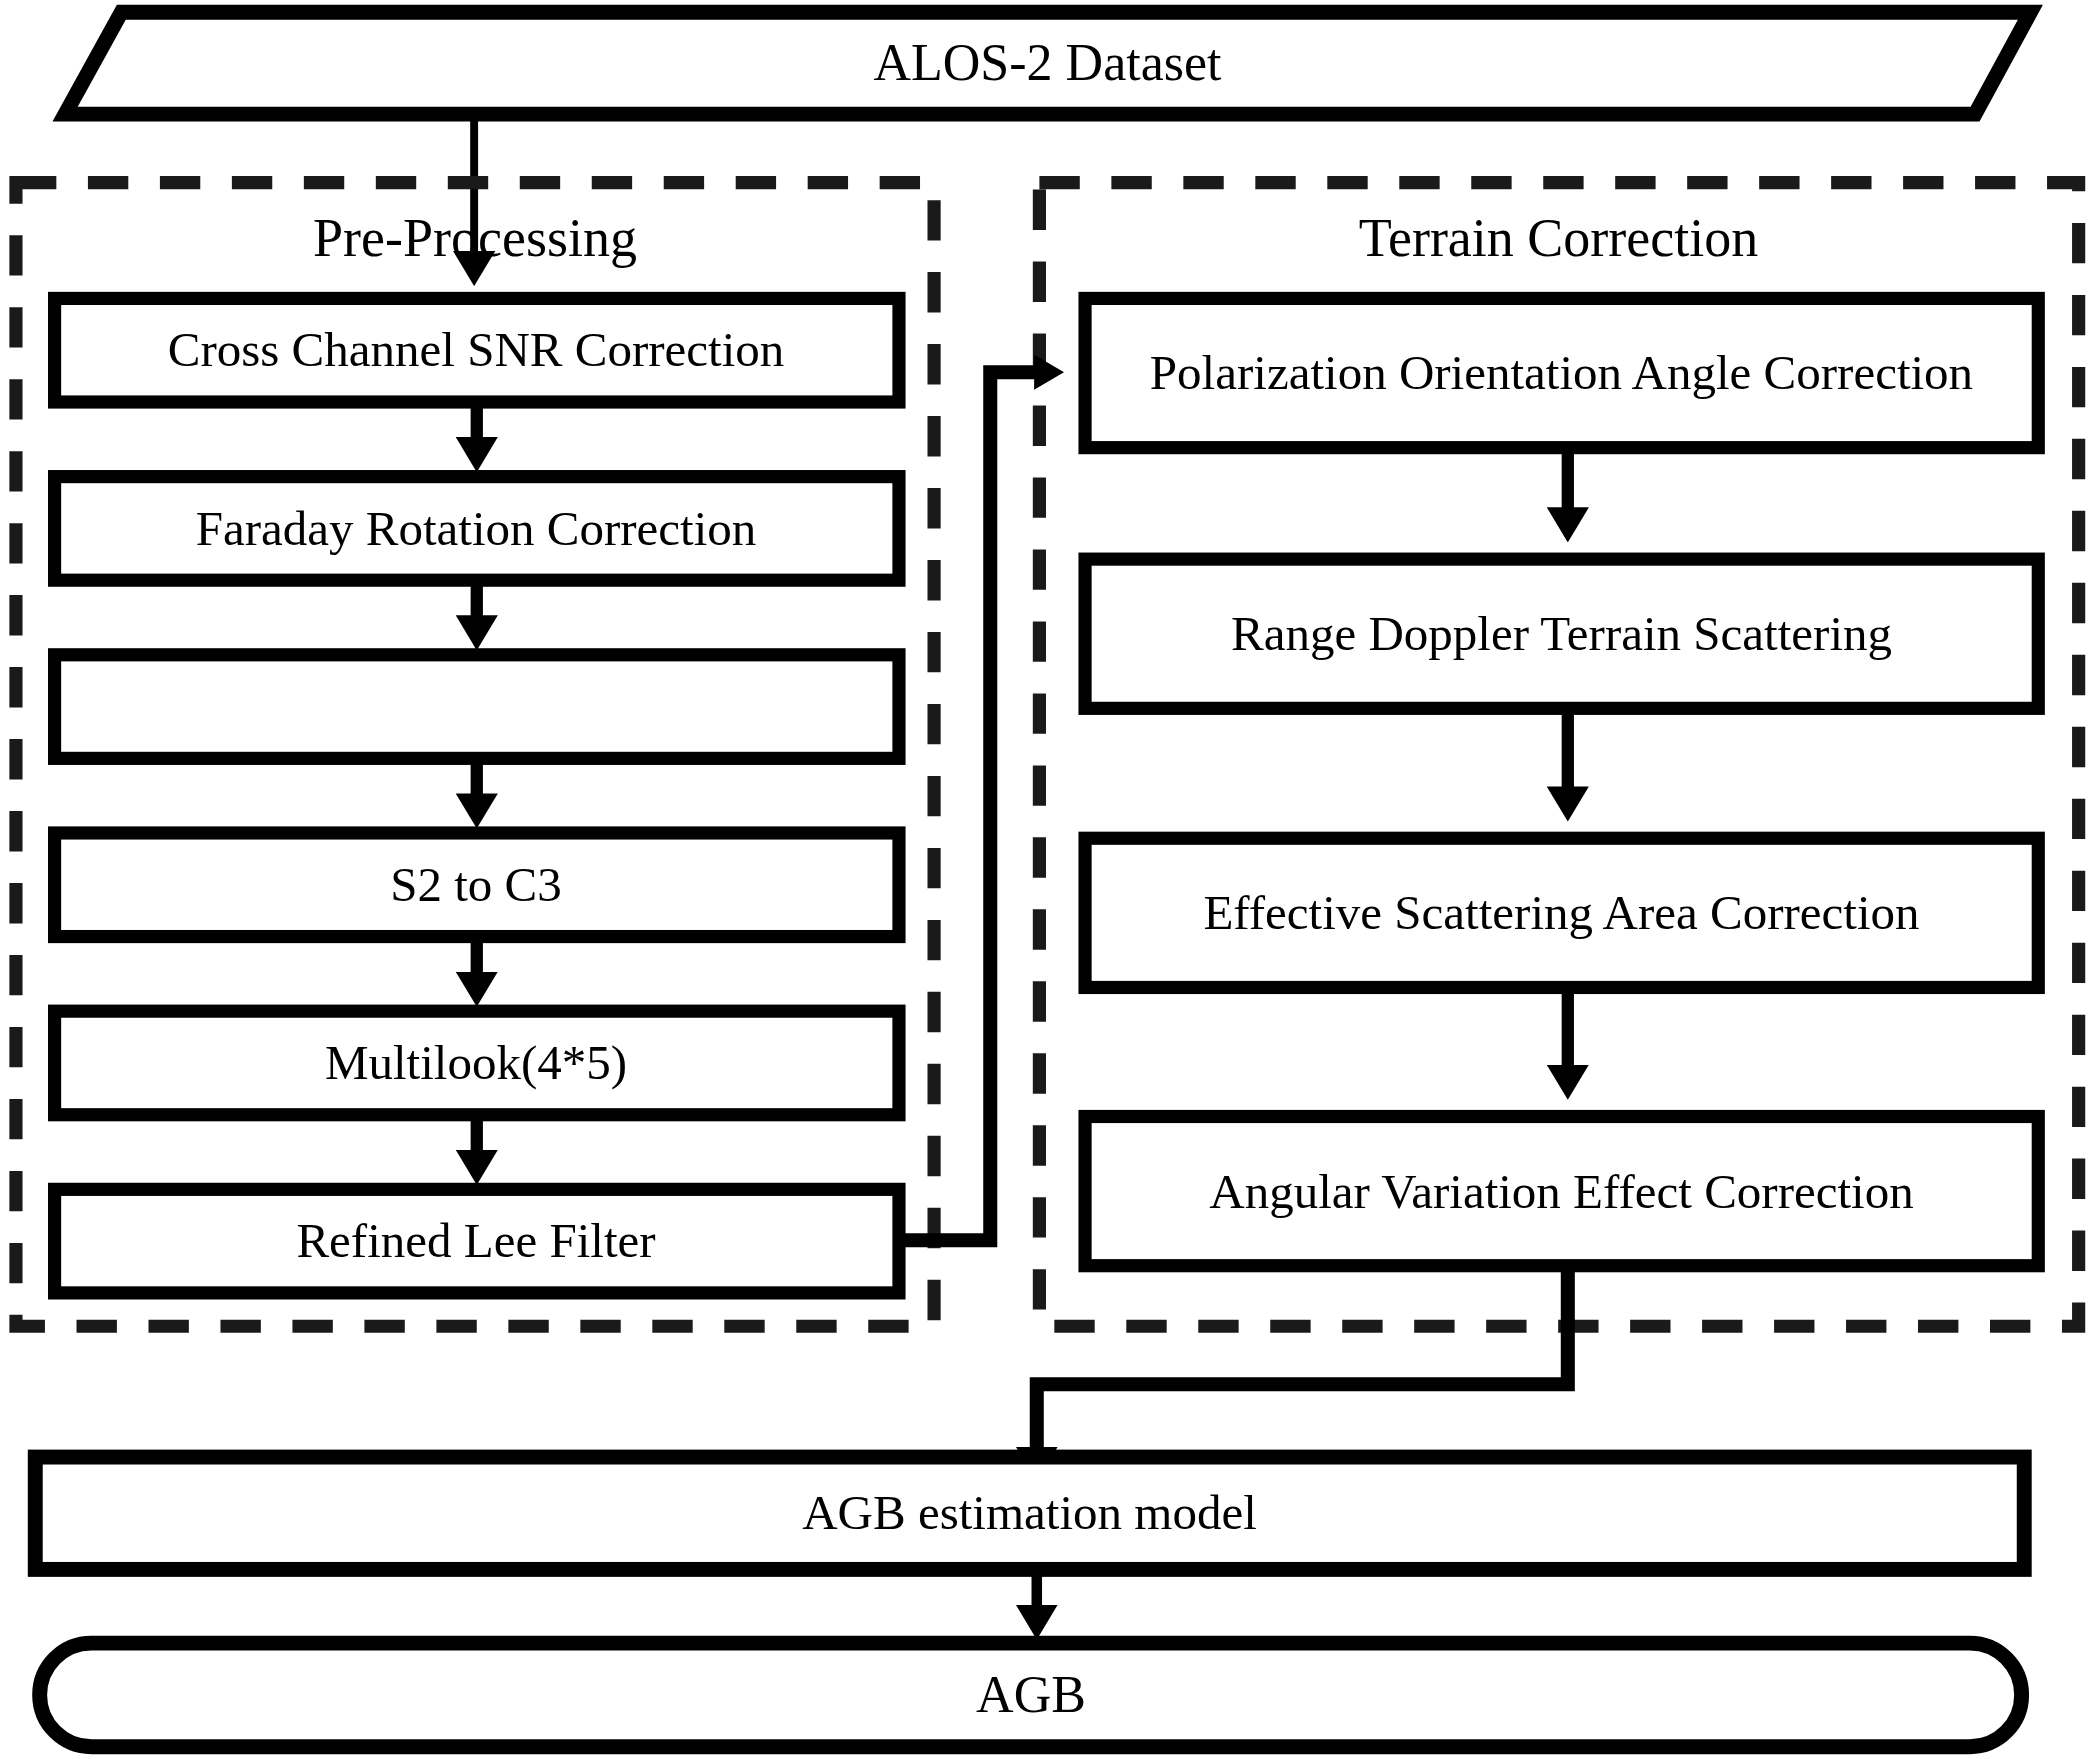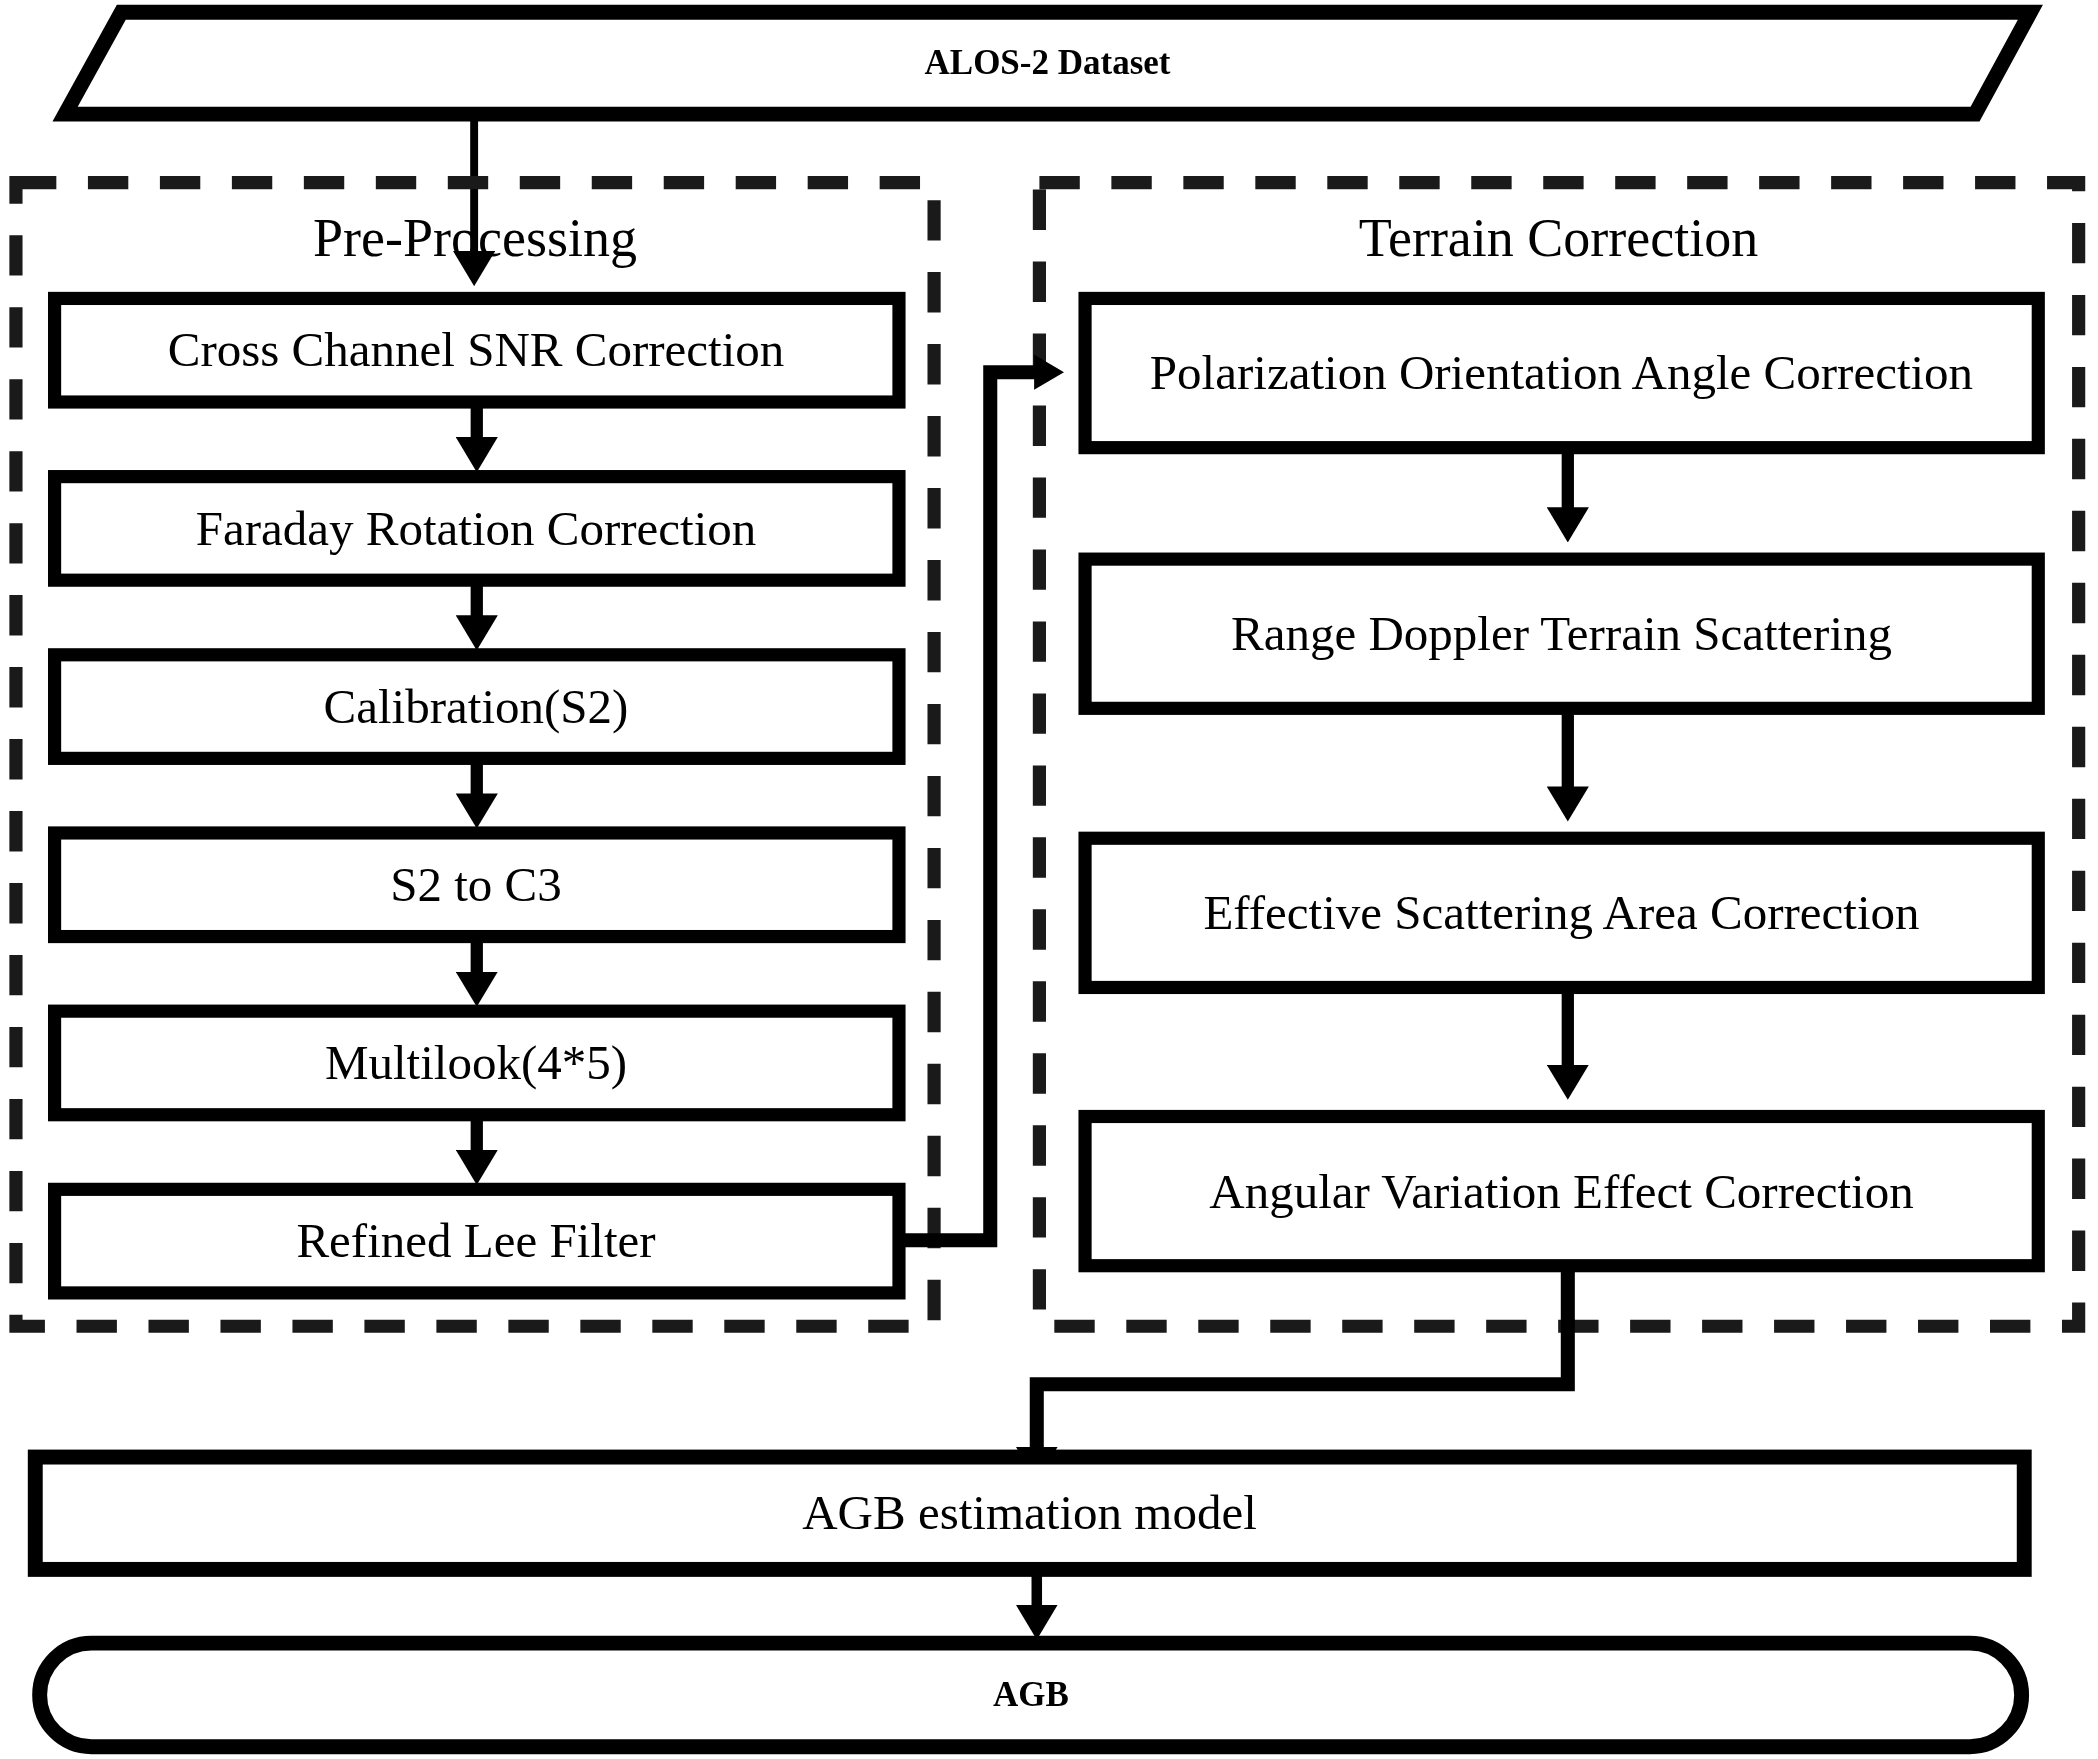--- a/index.html
+++ b/index.html
@@ -26,21 +26,21 @@
     display:flex;
     align-items:center;
     justify-content:center;
     text-align:center;
     white-space:nowrap;
     line-height:1.05;
     pointer-events:auto;
   }
   .process-label{ font-size:49px; font-weight:400; }
   .group-title{ font-size:54px; font-weight:400; }
-  .io-label{ font-size:35px; font-weight:700; }
+  .io-label{ font-size:52px; font-weight:400; }
 </style>
 </head>
 <body>
 
 <div id="canvas">
 
   <svg class="svg-layer" viewBox="0 0 2391 2004">
     <defs>
       <marker id="arrowhead" markerWidth="9" markerHeight="11" refX="1" refY="5.5" orient="auto" markerUnits="userSpaceOnUse">
         <path d="M0,0 L9,5.5 L0,11 z" fill="#000000"></path>
@@ -121,21 +121,20 @@
   </svg>
 
   <div class="node-label io-label" style="left:65px; top:12.3px; width:1965px; height:102px;">ALOS-2 Dataset</div>
 
   <div class="node-label group-title" style="left:16px; top:198px; width:918px; height:81px;">Pre-Processing</div>
 
   <div class="node-label group-title" style="left:1039px; top:198px; width:1039px; height:81px;">Terrain Correction</div>
 
   <div class="node-label process-label" style="left:54px; top:477px; width:844px; height:104px;">Faraday Rotation Correction</div>
   <div class="node-label process-label" style="left:54px; top:298px; width:844px; height:104px;">Cross Channel SNR Correction</div>
-  <div class="node-label process-label" style="left:54px; top:655px; width:844px; height:104px;">Calibration(S2)</div>
   <div class="node-label process-label" style="left:54px; top:833px; width:844px; height:104px;">S2 to C3</div>
   <div class="node-label process-label" style="left:54px; top:1011px; width:844px; height:104px;">Multilook(4*5)</div>
   <div class="node-label process-label" style="left:54px; top:1189px; width:844px; height:104px;">Refined Lee Filter</div>
 
   <div class="node-label process-label" style="left:1085px; top:298px; width:953px; height:149px;">Polarization Orientation Angle Correction</div>
   <div class="node-label process-label" style="left:1085px; top:559px; width:953px; height:149px;">Range Doppler Terrain Scattering</div>
   <div class="node-label process-label" style="left:1085px; top:838px; width:953px; height:149px;">Effective Scattering Area Correction</div>
   <div class="node-label process-label" style="left:1085px; top:1117px; width:953px; height:149px;">Angular Variation Effect Correction</div>
 
   <div class="node-label process-label" style="left:35px; top:1457px; width:1989px; height:112px;">AGB estimation model</div>

